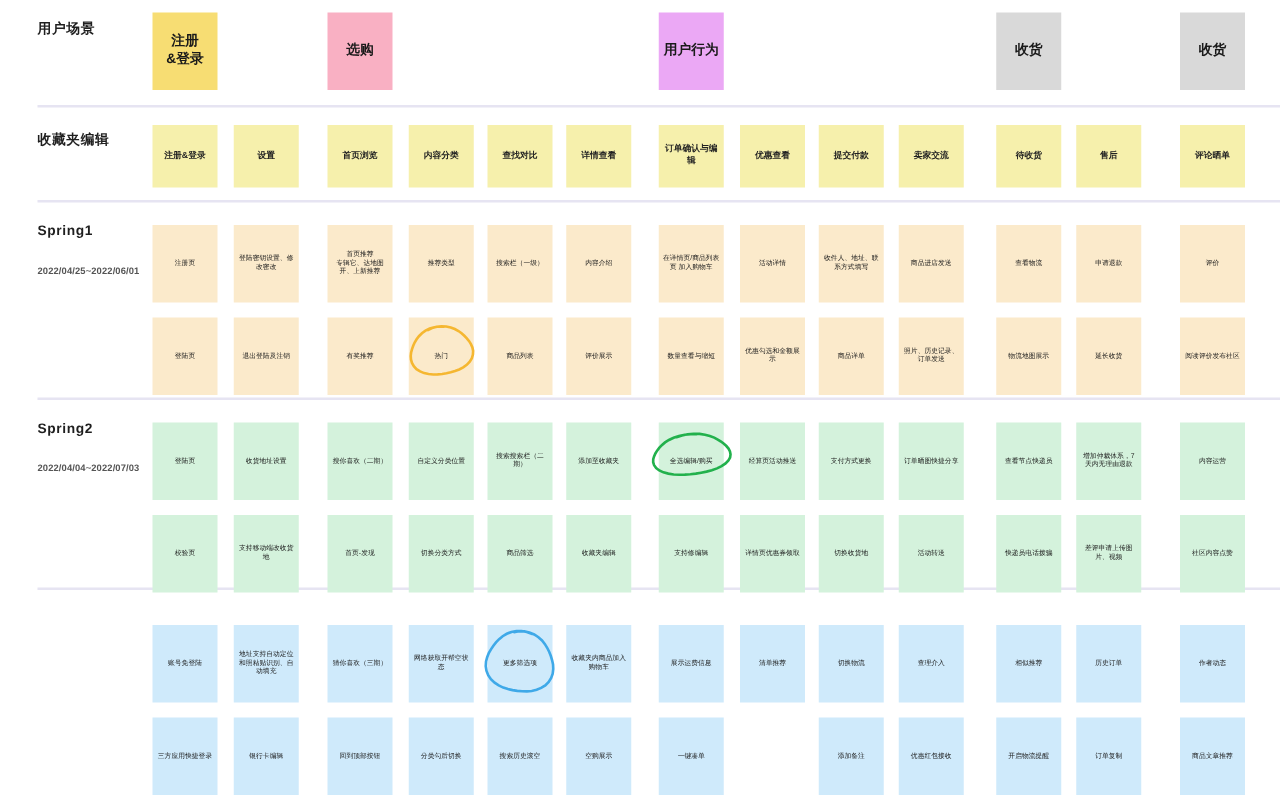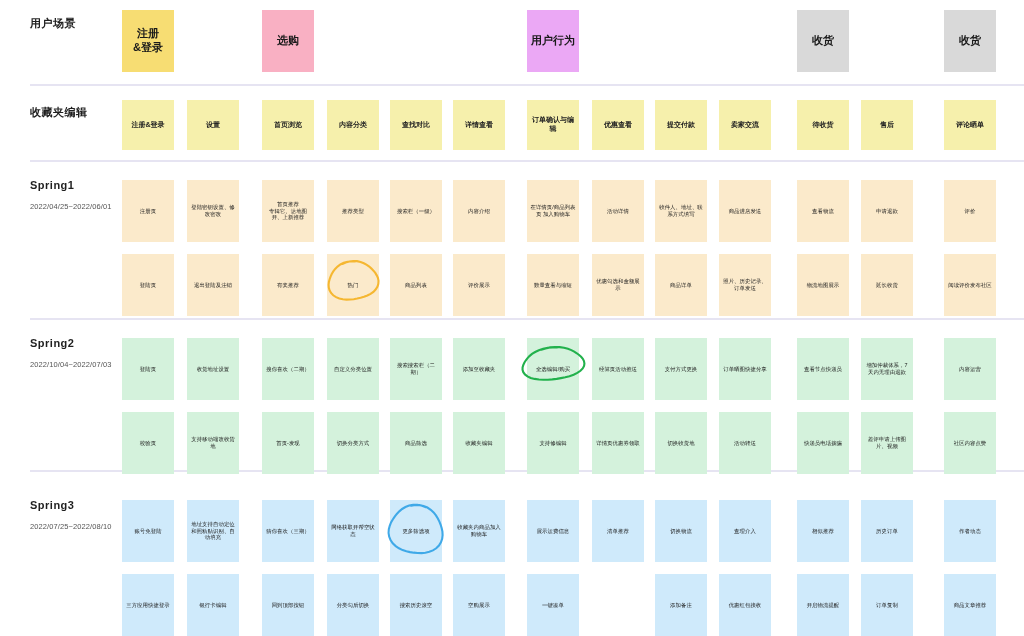--- a/index.html
+++ b/index.html
@@ -44,23 +44,24 @@
   .row-label .rl-title {
     font-size: 11px;
     font-weight: bold;
     color: #1f1f1f;
     letter-spacing: 0.5px;
     line-height: 14px;
   }
   .row-label .rl-sub {
     font-size: 7.5px;
     color: #555555;
-    margin-top: 10px;
+    margin-top: 20px;
     line-height: 10px;
     letter-spacing: 0.1px;
+    font-weight: bold;
   }
 
   
   .card {
     position: absolute;
     box-sizing: border-box;
     display: flex;
     align-items: center;
     justify-content: center;
     text-align: center;
@@ -118,25 +119,21 @@
   </div>
   <div class="row-label" style="top:105px;">
     <div class="rl-title">收藏夹编辑</div>
   </div>
   <div class="row-label" style="top:178px;">
     <div class="rl-title">Spring1</div>
     <div class="rl-sub">2022/04/25~2022/06/01</div>
   </div>
   <div class="row-label" style="top:336px;">
     <div class="rl-title">Spring2</div>
-    <div class="rl-sub">2022/10/04~2022/07/03</div>
-  </div>
-  <div class="row-label" style="top:498px;">
-    <div class="rl-title">Spring3</div>
-    <div class="rl-sub">2022/07/25~2022/08/10</div>
+    <div class="rl-sub">2022/04/04~2022/07/03</div>
   </div>
 
   <div id="dynamic-layer">
       <div class="card scenario" style="left: 122px; width: 52px; top: 10px; height: 62px; background: rgb(247, 221, 115);">
         <span style="white-space: pre-line;">注册
 &amp;登录</span>
       </div>
       <div class="card scenario" style="left: 262px; width: 52px; top: 10px; height: 62px; background: rgb(249, 176, 195);">
         <span style="white-space: pre-line;">选购</span>
       </div>

